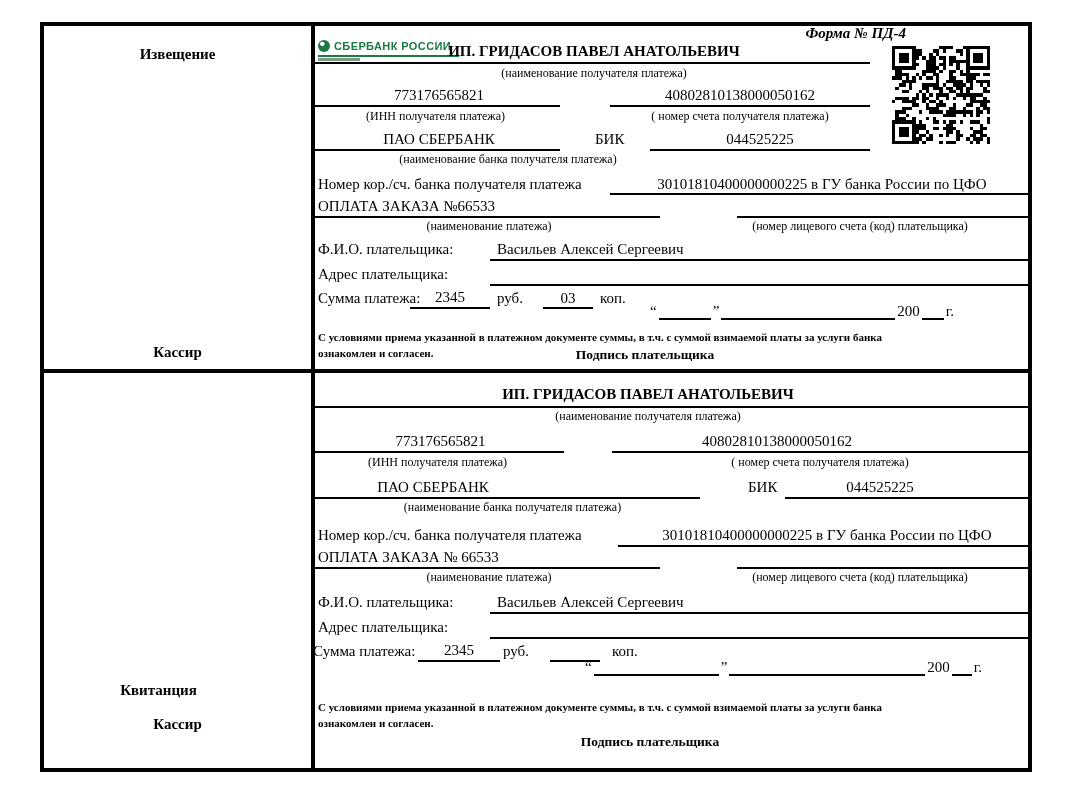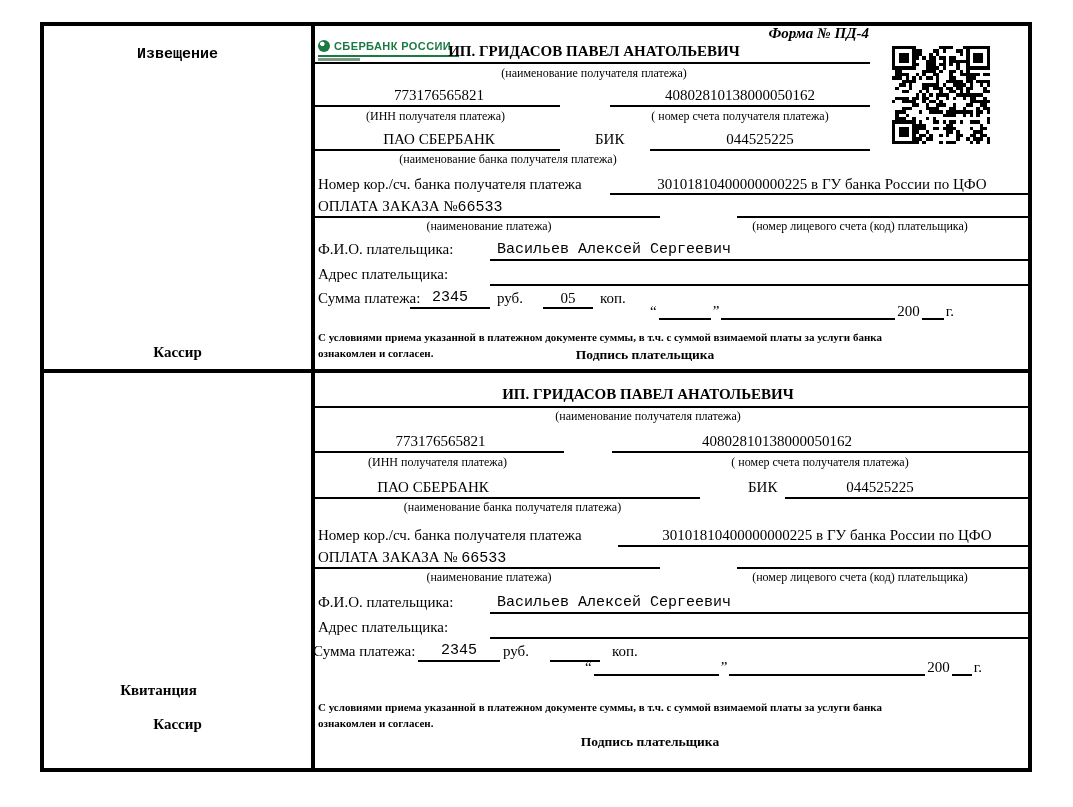--- a/index.html
+++ b/index.html
@@ -1,20 +1,20 @@
 <!DOCTYPE html>
 <html><head>
 <meta charset="utf-8">
 <style>
   html,body{margin:0;padding:0;background:#fff;}
   .page{position:relative;width:1073px;height:807px;background:#fff;overflow:hidden;color:#000;}
   .t{position:absolute;white-space:nowrap;line-height:1.15;}
   .w{white-space:normal;}
   .sr{font-family:"Liberation Serif","DejaVu Serif",serif;font-size:15px;}
-  .sn{font-family:Liberation Mono, monospace;font-size:15px;}
+  .sn{font-family:Liberation Serif, serif;font-size:15px;}
   .lb{font-family:"Liberation Serif","DejaVu Serif",serif;font-size:12px;text-align:center;}
   .ag{font-family:"Liberation Serif","DejaVu Serif",serif;font-size:11px;font-weight:bold;}
   .b{font-weight:bold;}
   .i{font-style:italic;}
   .c{text-align:center;}
   .r{text-align:right;}
   .ln{position:absolute;height:0;border-bottom:2px solid #000;}
   .frame{position:absolute;left:40px;top:22px;width:992px;height:750px;border:4px solid #000;box-sizing:border-box;}
   .vdiv{position:absolute;left:311px;top:22px;width:4px;height:750px;background:#000;}
   .hdiv{position:absolute;left:40px;top:369px;width:992px;height:4px;background:#000;}
@@ -39,21 +39,21 @@
   <div class="t sr b c" style="left:44px;top:682px;width:229px;">Квитанция</div>
   <div class="t sr b c" style="left:44px;top:716px;width:267px;">Кассир</div>
 
   <div class="t" style="left:318px;top:15px;margin-top:25px;">
     <div class="logo-main">
       <span class="logo-ic"></span>
       <span class="logo-tx">СБЕРБАНК РОССИИ</span>
     </div>
     <div class="logo-sub"></div>
   </div>
-  <div class="t sr b i r" style="left:669px;top:25px;width:200px;text-align:right;">Форма № ПД-4</div>
+  <div class="t sr b i r" style="left:706px;top:25px;width:200px;text-align:right;">Форма № ПД-4</div>
 
   <div class="t sr b c" style="left:318px;top:43px;width:552px;">ИП. ГРИДАСОВ ПАВЕЛ АНАТОЛЬЕВИЧ</div>
   <div class="ln" style="left:311px;top:62px;width:559px;"></div>
   <div class="t lb" style="left:318px;top:67px;width:552px;">(наименование получателя платежа)</div>
 
   <div class="qr"><svg viewBox="0 0 29 29" width="98" height="98" shape-rendering="crispEdges" fill="#000">
         <rect width="29" height="29" fill="#fff"></rect>
         <rect x="0" y="0" width="1" height="1"></rect>
         <rect x="1" y="0" width="1" height="1"></rect>
         <rect x="2" y="0" width="1" height="1"></rect>
@@ -501,21 +501,21 @@
   <div class="t sn" style="left:497px;top:241px;">Васильев Алексей Сергеевич</div>
   <div class="ln" style="left:490px;top:259px;width:538px;"></div>
 
   <div class="t sr" style="left:318px;top:266px;">Адрес плательщика:</div>
   <div class="ln" style="left:490px;top:284px;width:538px;"></div>
 
   <div class="t sr" style="left:318px;top:290px;">Сумма платежа:</div>
   <div class="t sn c" style="left:410px;top:289px;width:80px;">2345</div>
   <div class="ln" style="left:410px;top:307px;width:80px;"></div>
   <div class="t sr" style="left:497px;top:290px;">руб.</div>
-  <div class="t sr c" style="left:543px;top:290px;width:50px;">05</div>
+  <div class="t sr c" style="left:543px;top:290px;width:50px;">03</div>
   <div class="ln" style="left:543px;top:307px;width:50px;"></div>
   <div class="t sr" style="left:600px;top:290px;">коп.</div>
 
   <div class="t daterow" style="left:650px;top:303px;">
     <span>“</span>
       <i class="u" style="width:52px;"></i>
       <span>”</span>
       <i class="u" style="width:174px;"></i>
       <span>200</span>
       <i class="u" style="width:22px;"></i>

